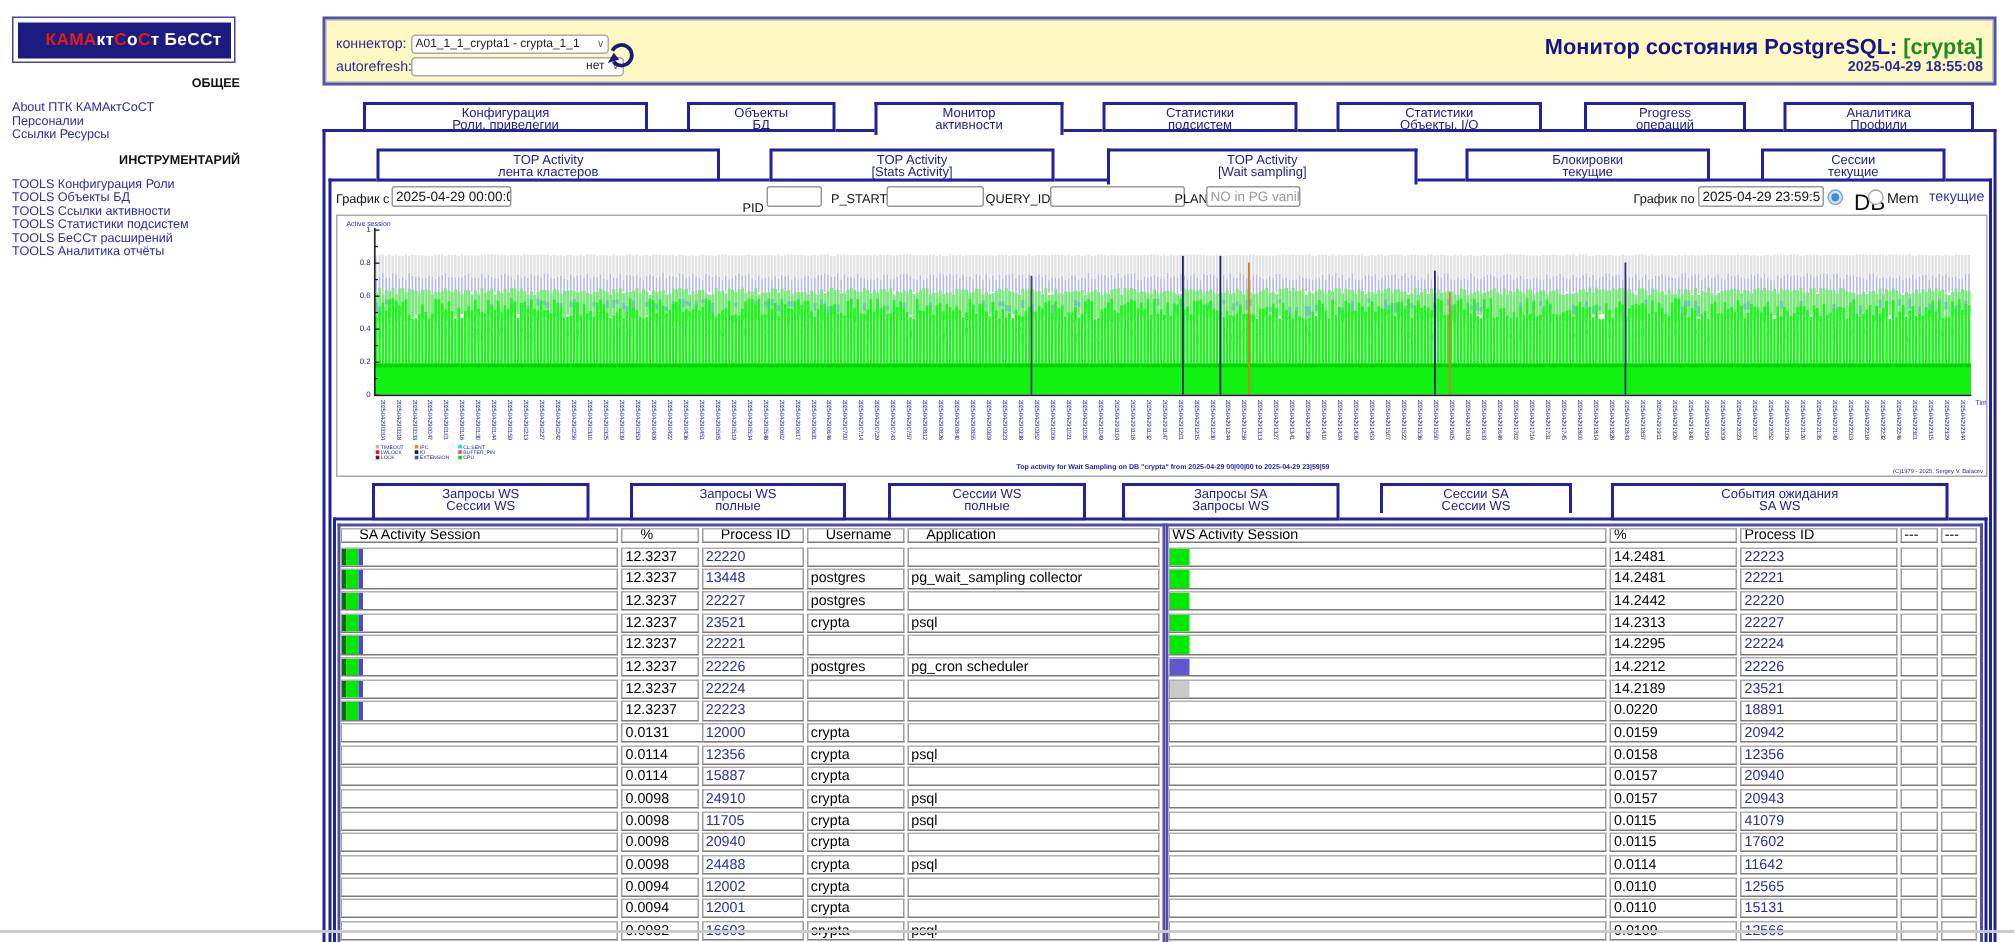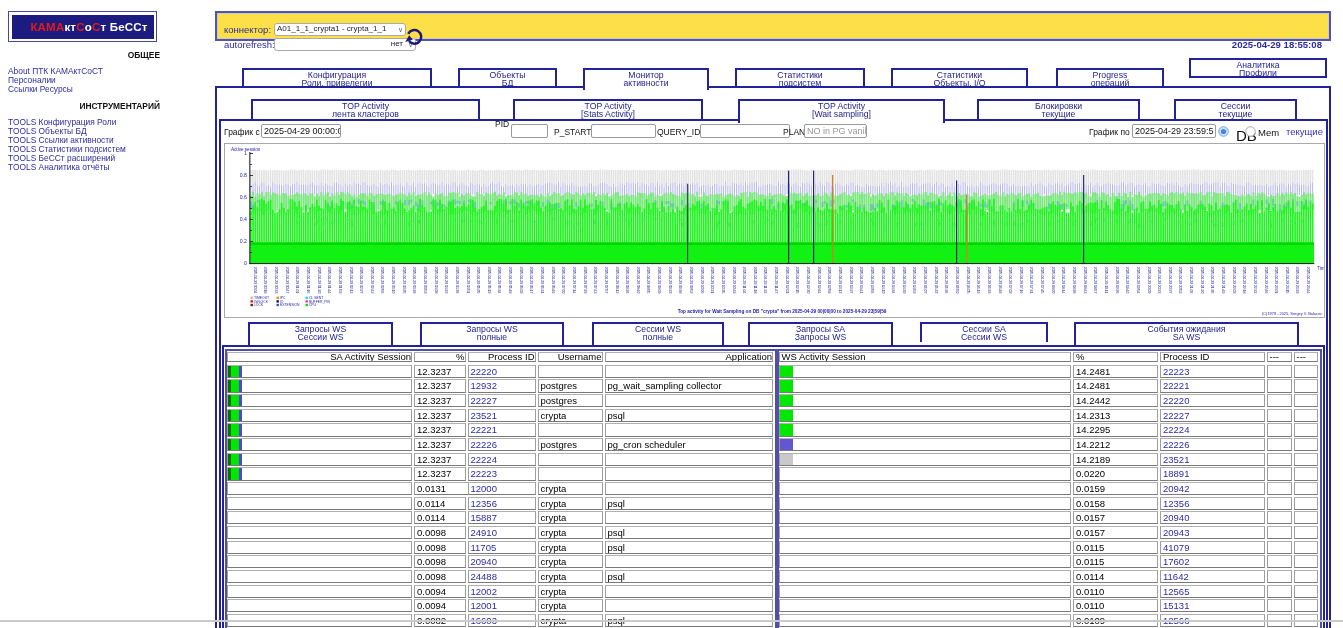--- a/index.html
+++ b/index.html
@@ -1,37 +1,37 @@
 <!DOCTYPE html>
 <html><head><meta charset="utf-8"><style>
 *{margin:0;padding:0}
 html,body{width:1343px;height:628px;background:#fff;font-family:"Liberation Sans",sans-serif;overflow:hidden;position:relative}
 .abs{position:absolute}
 #logo{position:absolute;left:8px;top:11px;width:149px;height:31px;border:1px solid #4646a0;background:#fff;padding:2.5px;box-sizing:border-box}
 #logoin{width:100%;height:100%;background:#1b1b80;color:#fff;font-weight:bold;font-size:11.5px;text-align:center;line-height:24px;letter-spacing:0.2px;padding-left:13px;box-sizing:border-box}
 #logoin .r{color:#e41b17}
 .shead{position:absolute;width:160px;text-align:right;font-size:8.4px;font-weight:bold;color:#111}
 .slink{font-size:8.4px;color:#2d2d9e;line-height:9.0px;white-space:nowrap}
-#topbar{position:absolute;left:215px;top:11px;width:1116px;height:30px;border:2px solid #5353a8;box-shadow:inset 1px 1px 0 #ccc,inset -1px -1px 0 #ccc;background:#fde047;box-sizing:border-box}
+#topbar{position:absolute;left:215px;top:11px;width:1116px;height:46px;border:2px solid #5353a8;box-shadow:inset 1px 1px 0 #ccc,inset -1px -1px 0 #ccc;background:#fef9c3;box-sizing:border-box}
 .lbl{position:absolute;font-size:9.5px;color:#2b2b9a}
 .sel{position:absolute;height:11px;border:1px solid #aaa;border-radius:3px;background:#fff;font-size:8px;color:#223;line-height:9.5px;padding:0 2px;white-space:nowrap;overflow:hidden}
 .chev{position:absolute;right:2px;top:1px;color:#666;font-size:7px}
 #title{position:absolute;right:7px;top:11px;width:600px;text-align:right;font-size:14.5px;font-weight:bold;color:#14148c;white-space:nowrap}
 #title .cr{color:#1e8b1e}
 #dt{position:absolute;right:7px;top:26px;width:300px;text-align:right;font-size:9.6px;font-weight:bold;color:#2b2b9a}
 .tab{position:absolute;border:2px solid #22229a;background:#fff;z-index:3;text-align:center;font-size:8.7px;line-height:8.9px;color:#1c1c8c;padding-top:0.5px;box-sizing:border-box}
 .tab.act{border-bottom:none;z-index:5}
 .panel{position:absolute;border:2px solid #22229a;border-bottom:none;background:#fff;z-index:1;box-sizing:border-box}
 .flbl{position:absolute;font-size:8.5px;color:#111;white-space:nowrap;z-index:6}
 .inp{position:absolute;height:14px;border:1px solid #999;border-radius:2px;background:#fff;font-size:9px;color:#111;line-height:12px;padding:0 2px;white-space:nowrap;overflow:hidden;z-index:6;box-sizing:border-box}
 #chart{position:absolute;left:224px;top:143px;width:1099px;height:173px;border:1px solid #a9a9a9;background:#fff;z-index:2}
 .tbox{position:absolute;z-index:6;background:#fff;border:2px solid #5050a8;border-bottom:none;box-sizing:border-box}
 .tc{position:absolute;border:1px solid #9e9e9e;border-top-color:#b0b0b0;border-bottom-color:#7a7a7a;background:#fff;font-size:9.5px;line-height:11.5px;color:#000;padding:0;white-space:nowrap;overflow:hidden;z-index:7;box-sizing:border-box}
 .tc{padding-left:2px}
-.tc.hc{text-align:right;line-height:8.5px;padding-left:0}
+.tc.hc{text-align:left;line-height:8.5px;padding-left:12px}
 .tc.hl{line-height:8.5px}
 .tc.lk{color:#2b2ba5}
 .tc.bc{padding-left:0;line-height:0;font-size:0}
 .tc i{display:inline-block;height:11.2px}
 .b1{width:3.5px;background:#006e00}
 .b2{width:7.5px;background:#00e800}
 .b3{width:3.5px;background:#5246cf}
 .bg{width:13px;background:#00e800}
 .bv{width:13px;background:#6357d1}
 .by{width:13px;background:#c9c9c9}
@@ -59,41 +59,42 @@
 
 <div id="topbar">
   <div class="lbl" style="left:7px;top:11px">коннектор:</div>
   <div class="sel" style="left:57px;top:10px;width:126px">A01_1_1_crypta1 - crypta_1_1<span class="chev">∨</span></div>
   <div class="lbl" style="left:7px;top:26px">autorefresh:</div>
   <div class="sel" style="left:57px;top:25px;width:126px;text-align:right;padding-right:12px">нет<span class="chev">∨</span></div>
   <svg style="position:absolute;left:188px;top:14px" width="19" height="19" viewBox="0 0 20 20">
     <path d="M 4.2 14.8 A 7.2 7.2 0 1 0 3.4 7.2" fill="none" stroke="#1a1a7a" stroke-width="2.6"></path>
     <polygon points="0.2,15.8 8.2,13.4 4.4,8.6" fill="#1a1a7a"></polygon>
   </svg>
+  <div id="title">Монитор состояния PostgreSQL: <span class="cr">[crypta]</span></div>
   <div id="dt">2025-04-29 18:55:08</div>
 </div>
 
 <div class="panel" style="left:215px;top:86px;width:1116px;height:560px"></div>
 <div class="tab" style="left:242px;top:68px;width:190px;height:20px">Конфигурация<br>Роли, привелегии</div>
 <div class="tab" style="left:458px;top:68px;width:99px;height:20px">Объекты<br>БД</div>
 <div class="tab act" style="left:583px;top:68px;width:126px;height:22px">Монитор<br>активности</div>
 <div class="tab" style="left:735px;top:68px;width:130px;height:20px">Статистики<br>подсистем</div>
 <div class="tab" style="left:891px;top:68px;width:137px;height:20px">Статистики<br>Объекты, I/O</div>
 <div class="tab" style="left:1056px;top:68px;width:108px;height:20px">Progress<br>операций</div>
-<div class="tab" style="left:1189px;top:58px;width:138px;height:20px">Аналитика<br>Профили</div>
+<div class="tab" style="left:1189px;top:68px;width:127px;height:20px">Аналитика<br>Профили</div>
 <div class="panel" style="left:219px;top:119px;width:1109px;height:540px"></div>
 <div class="tab" style="left:251px;top:99px;width:229px;height:22px">TOP Activity<br>лента кластеров</div>
 <div class="tab" style="left:513px;top:99px;width:190px;height:22px">TOP Activity<br>[Stats Activity]</div>
 <div class="tab act" style="left:738px;top:99px;width:207px;height:24px">TOP Activity<br>[Wait sampling]</div>
 <div class="tab" style="left:977px;top:99px;width:163px;height:22px">Блокировки<br>текущие</div>
 <div class="tab" style="left:1174px;top:99px;width:123px;height:22px">Сессии<br>текущие</div>
 
 <div class="flbl" style="left:224px;top:127px">График с</div>
 <div class="inp" style="left:261px;top:124px;width:80px">2025-04-29 00:00:0</div>
-<div class="flbl" style="left:495px;top:119px">PID</div>
+<div class="flbl" style="left:495px;top:133px">PID</div>
 <div class="inp" style="left:511px;top:124px;width:37px"></div>
 <div class="flbl" style="left:554px;top:127px">P_START</div>
 <div class="inp" style="left:591px;top:124px;width:65px"></div>
 <div class="flbl" style="left:657px;top:127px">QUERY_ID</div>
 <div class="inp" style="left:700px;top:124px;width:90px"></div>
 <div class="flbl" style="left:783px;top:127px">PLAN</div>
 <div class="inp" style="left:804px;top:124px;width:63px;color:#999">NO in PG vanilla</div>
 <div class="flbl" style="left:1089px;top:127px">График по</div>
 <div class="inp" style="left:1132px;top:124px;width:84px">2025-04-29 23:59:5</div>
 <svg style="position:absolute;left:1218px;top:126px;z-index:6" width="11" height="11" viewBox="0 0 11 11">
@@ -2832,21 +2833,21 @@
 <div class="tc hl" style="left:1160.0px;top:352.30px;width:104.5px;height:9.4px">Process ID</div>
 <div class="tc hl" style="left:1266.5px;top:352.30px;width:25.0px;height:9.4px">---</div>
 <div class="tc hl" style="left:1293.5px;top:352.30px;width:24.5px;height:9.4px">---</div>
 <div class="tc bc" style="left:226.5px;top:364.70px;width:185.5px;height:13.2px"><i class="b1"></i><i class="b2"></i><i class="b3"></i></div>
 <div class="tc " style="left:414.0px;top:364.70px;width:51.5px;height:13.2px">12.3237</div>
 <div class="tc lk" style="left:467.5px;top:364.70px;width:68.0px;height:13.2px">22220</div>
 <div class="tc " style="left:537.5px;top:364.70px;width:65.0px;height:13.2px"></div>
 <div class="tc " style="left:604.5px;top:364.70px;width:168.5px;height:13.2px"></div>
 <div class="tc bc" style="left:226.5px;top:379.36px;width:185.5px;height:13.2px"><i class="b1"></i><i class="b2"></i><i class="b3"></i></div>
 <div class="tc " style="left:414.0px;top:379.36px;width:51.5px;height:13.2px">12.3237</div>
-<div class="tc lk" style="left:467.5px;top:379.36px;width:68.0px;height:13.2px">12932</div>
+<div class="tc lk" style="left:467.5px;top:379.36px;width:68.0px;height:13.2px">13448</div>
 <div class="tc " style="left:537.5px;top:379.36px;width:65.0px;height:13.2px">postgres</div>
 <div class="tc " style="left:604.5px;top:379.36px;width:168.5px;height:13.2px">pg_wait_sampling collector</div>
 <div class="tc bc" style="left:226.5px;top:394.02px;width:185.5px;height:13.2px"><i class="b1"></i><i class="b2"></i><i class="b3"></i></div>
 <div class="tc " style="left:414.0px;top:394.02px;width:51.5px;height:13.2px">12.3237</div>
 <div class="tc lk" style="left:467.5px;top:394.02px;width:68.0px;height:13.2px">22227</div>
 <div class="tc " style="left:537.5px;top:394.02px;width:65.0px;height:13.2px">postgres</div>
 <div class="tc " style="left:604.5px;top:394.02px;width:168.5px;height:13.2px"></div>
 <div class="tc bc" style="left:226.5px;top:408.68px;width:185.5px;height:13.2px"><i class="b1"></i><i class="b2"></i><i class="b3"></i></div>
 <div class="tc " style="left:414.0px;top:408.68px;width:51.5px;height:13.2px">12.3237</div>
 <div class="tc lk" style="left:467.5px;top:408.68px;width:68.0px;height:13.2px">23521</div>

